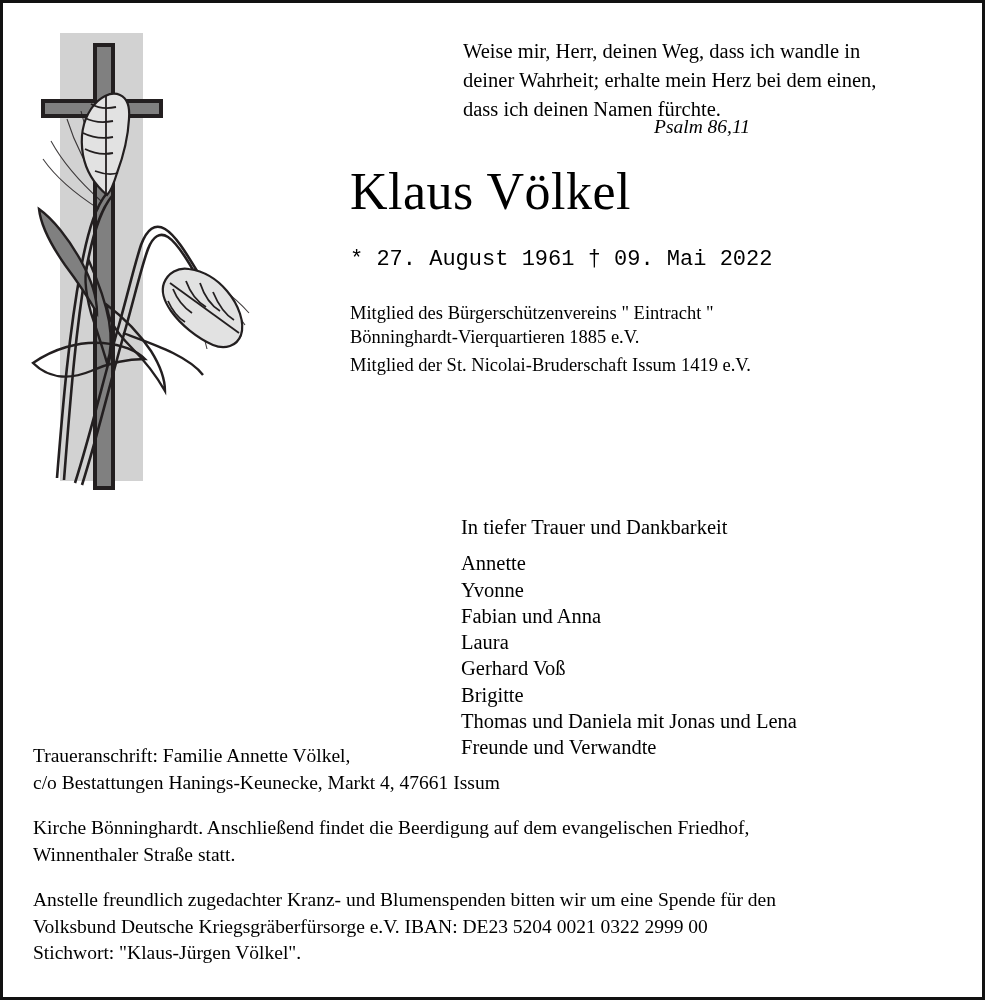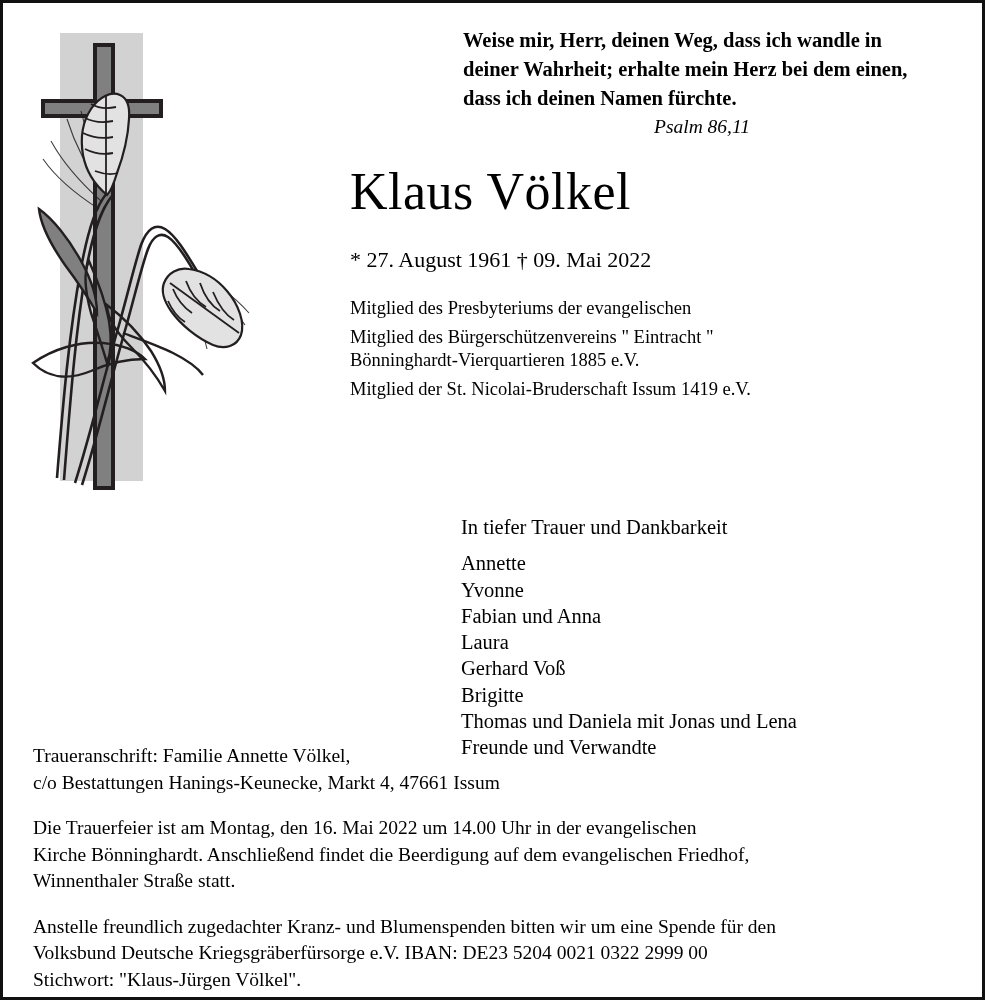--- a/index.html
+++ b/index.html
@@ -29,25 +29,24 @@
     top: 30px;
     width: 230px;
     height: 475px;
   }
   #illustration svg { display: block; width: 100%; height: 100%; }
 
   
   #verse {
     position: absolute;
     left: 460px;
-    top: 23px;
+    top: 34px;
     width: 478px;
     font-size: 20.5px;
     line-height: 29px;
-    font-weight: bold;
   }
   #verse .line { white-space: nowrap; }
   #verse-source {
     position: absolute;
     left: 460px;
     top: 113px;
     width: 478px;
     text-align: center;
     font-style: italic;
     font-size: 19.5px;
@@ -61,20 +60,21 @@
     font-size: 52px;
     line-height: 58px;
     letter-spacing: 0.5px;
   }
   #dates {
     position: absolute;
     left: 347px;
     top: 243px;
     font-size: 22px;
     line-height: 28px;
+    font-family: Liberation Mono, monospace;
   }
 
   
   #memberships {
     position: absolute;
     left: 347px;
     top: 294px;
     width: 540px;
     font-size: 18.5px;
     line-height: 23.5px;
@@ -199,21 +199,20 @@
     <div class="line">deiner Wahrheit; erhalte mein Herz bei dem einen,</div>
     <div class="line">dass ich deinen Namen fürchte.</div>
   </div>
   <div id="verse-source">Psalm 86,11</div>
 
   <div id="name">Klaus Völkel</div>
   <div id="dates">* 27. August 1961  † 09. Mai 2022</div>
 
   <div id="memberships">
     <div class="membership">
-      <div class="line">Mitglied des Presbyteriums der evangelischen</div>
     </div>
     <div class="membership">
       <div class="line">Mitglied des Bürgerschützenvereins " Eintracht "</div>
       <div class="line">Bönninghardt-Vierquartieren 1885 e.V.</div>
     </div>
     <div class="membership">
       <div class="line">Mitglied der St. Nicolai-Bruderschaft Issum 1419 e.V.</div>
     </div>
   </div>
 
@@ -230,21 +229,20 @@
       <li>Freunde und Verwandte</li>
     </ul>
   </div>
 
   <div id="footer">
     <div class="para">
       <div class="line">Traueranschrift: Familie Annette Völkel,</div>
       <div class="line">c/o Bestattungen Hanings-Keunecke, Markt 4, 47661 Issum</div>
     </div>
     <div class="para">
-      <div class="line">Die Trauerfeier ist am Montag, den 16. Mai 2022 um 14.00 Uhr in der evangelischen</div>
       <div class="line">Kirche Bönninghardt. Anschließend findet die Beerdigung auf dem evangelischen Friedhof,</div>
       <div class="line">Winnenthaler Straße statt.</div>
     </div>
     <div class="para">
       <div class="line">Anstelle freundlich zugedachter Kranz- und Blumenspenden bitten wir um eine Spende für den</div>
       <div class="line">Volksbund Deutsche Kriegsgräberfürsorge e.V. IBAN: DE23 5204 0021 0322 2999 00</div>
       <div class="line">Stichwort: "Klaus-Jürgen Völkel".</div>
     </div>
   </div>
 

